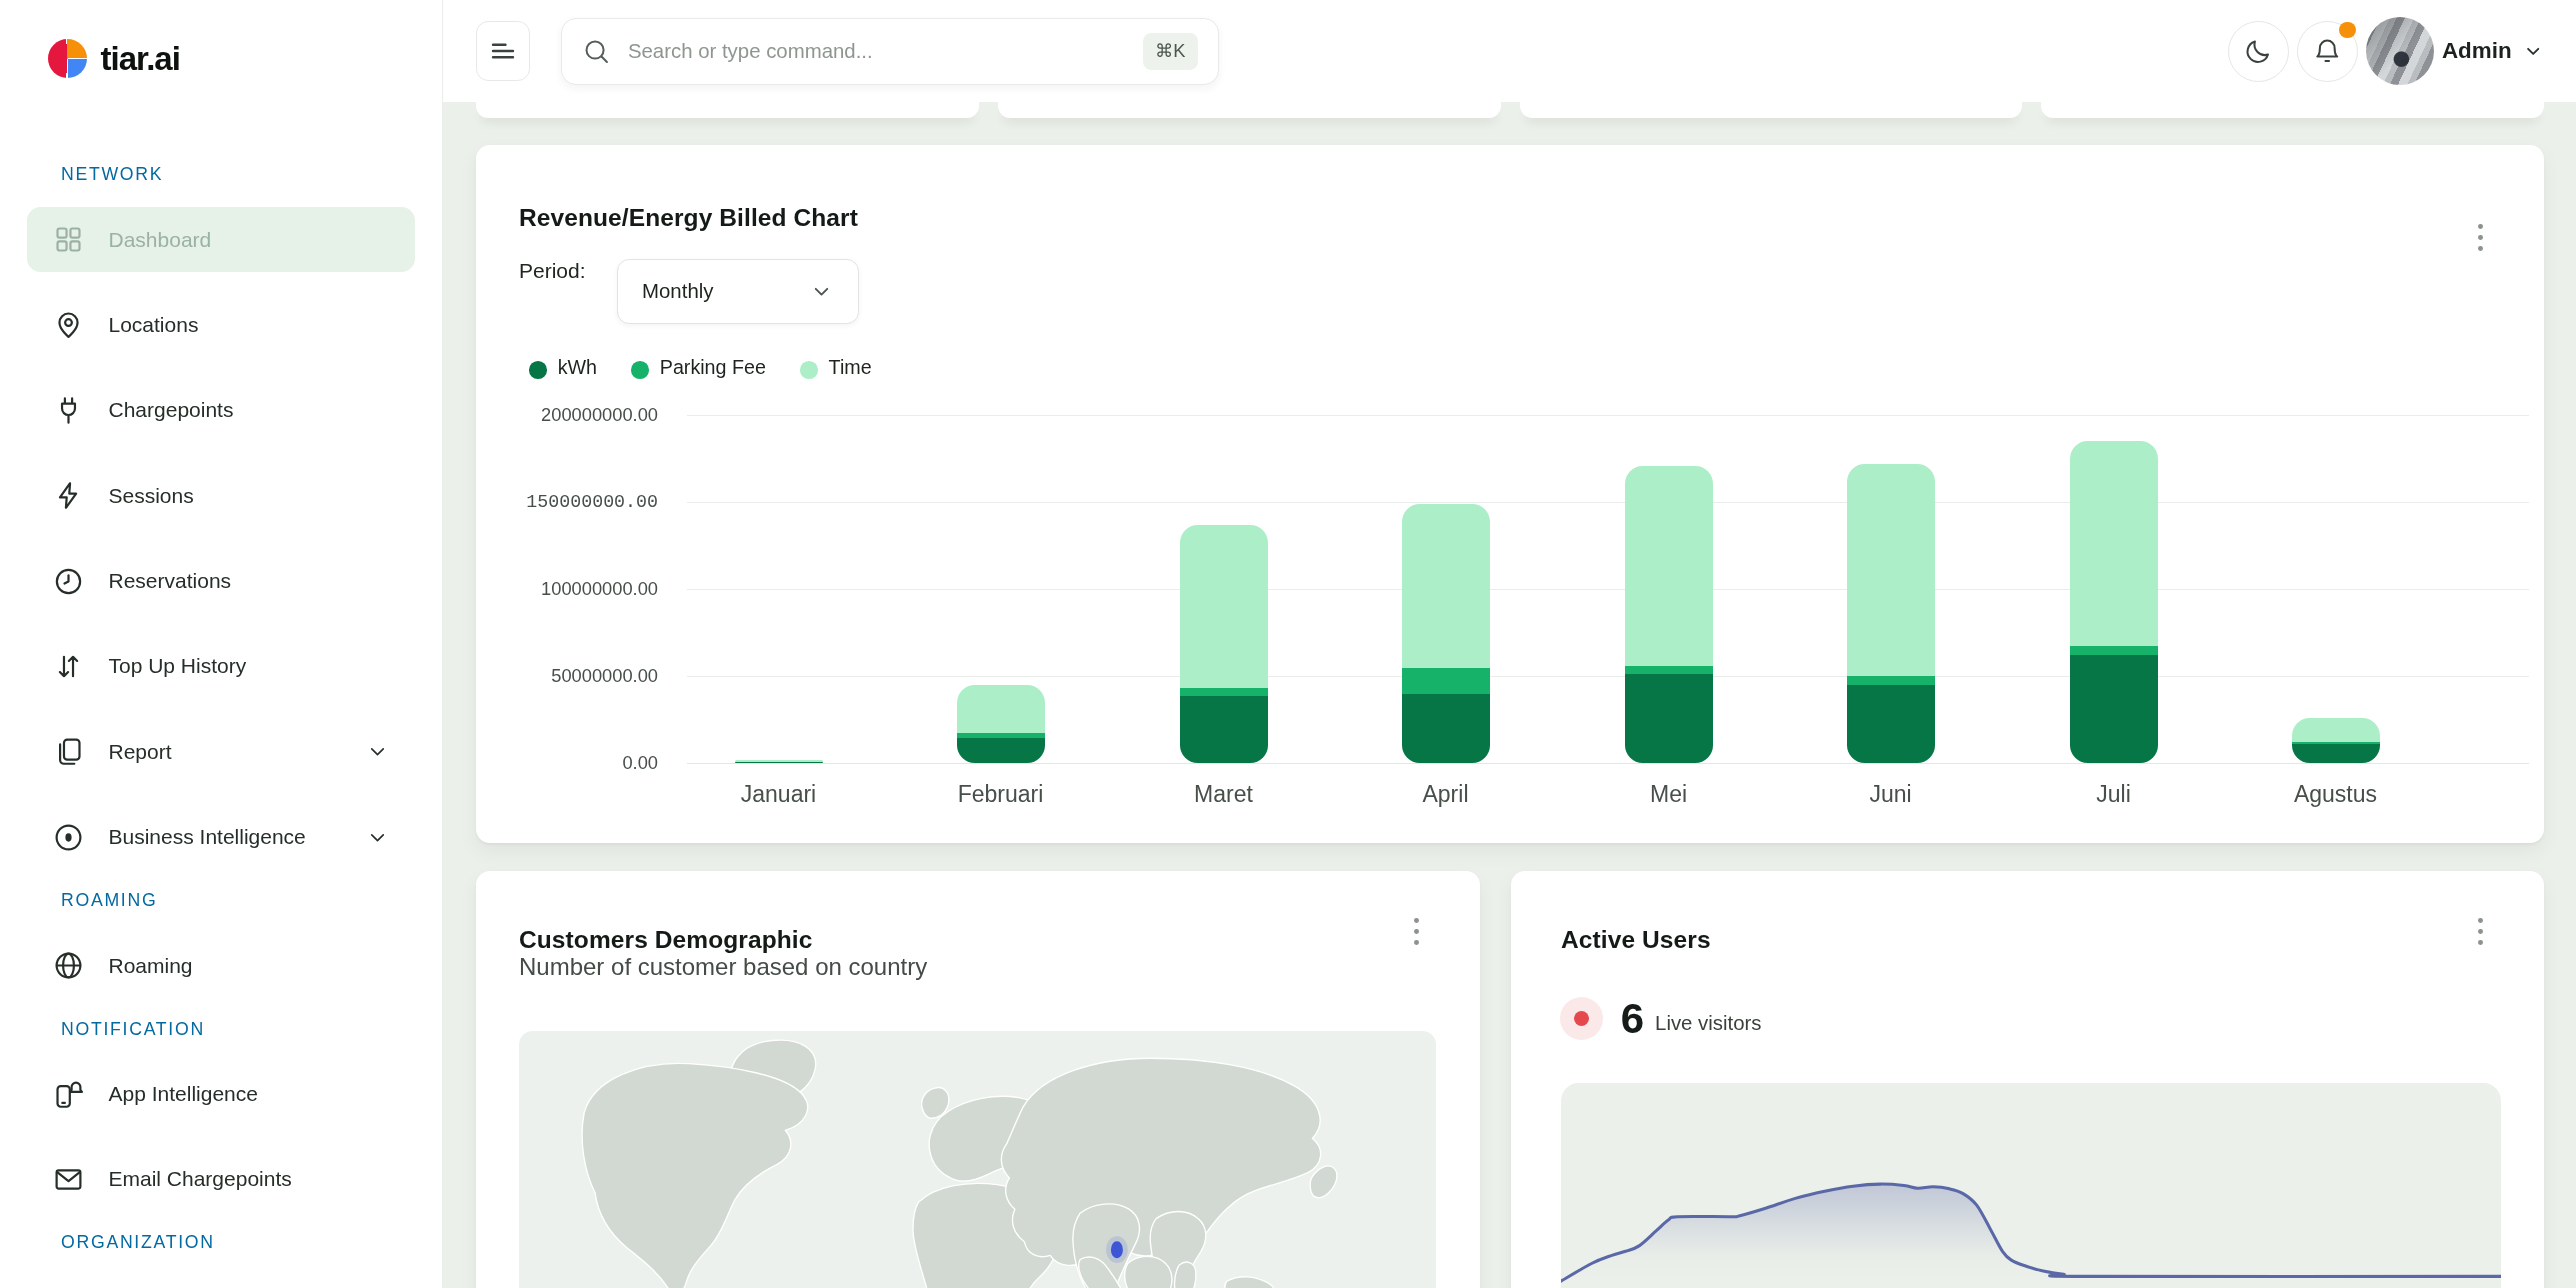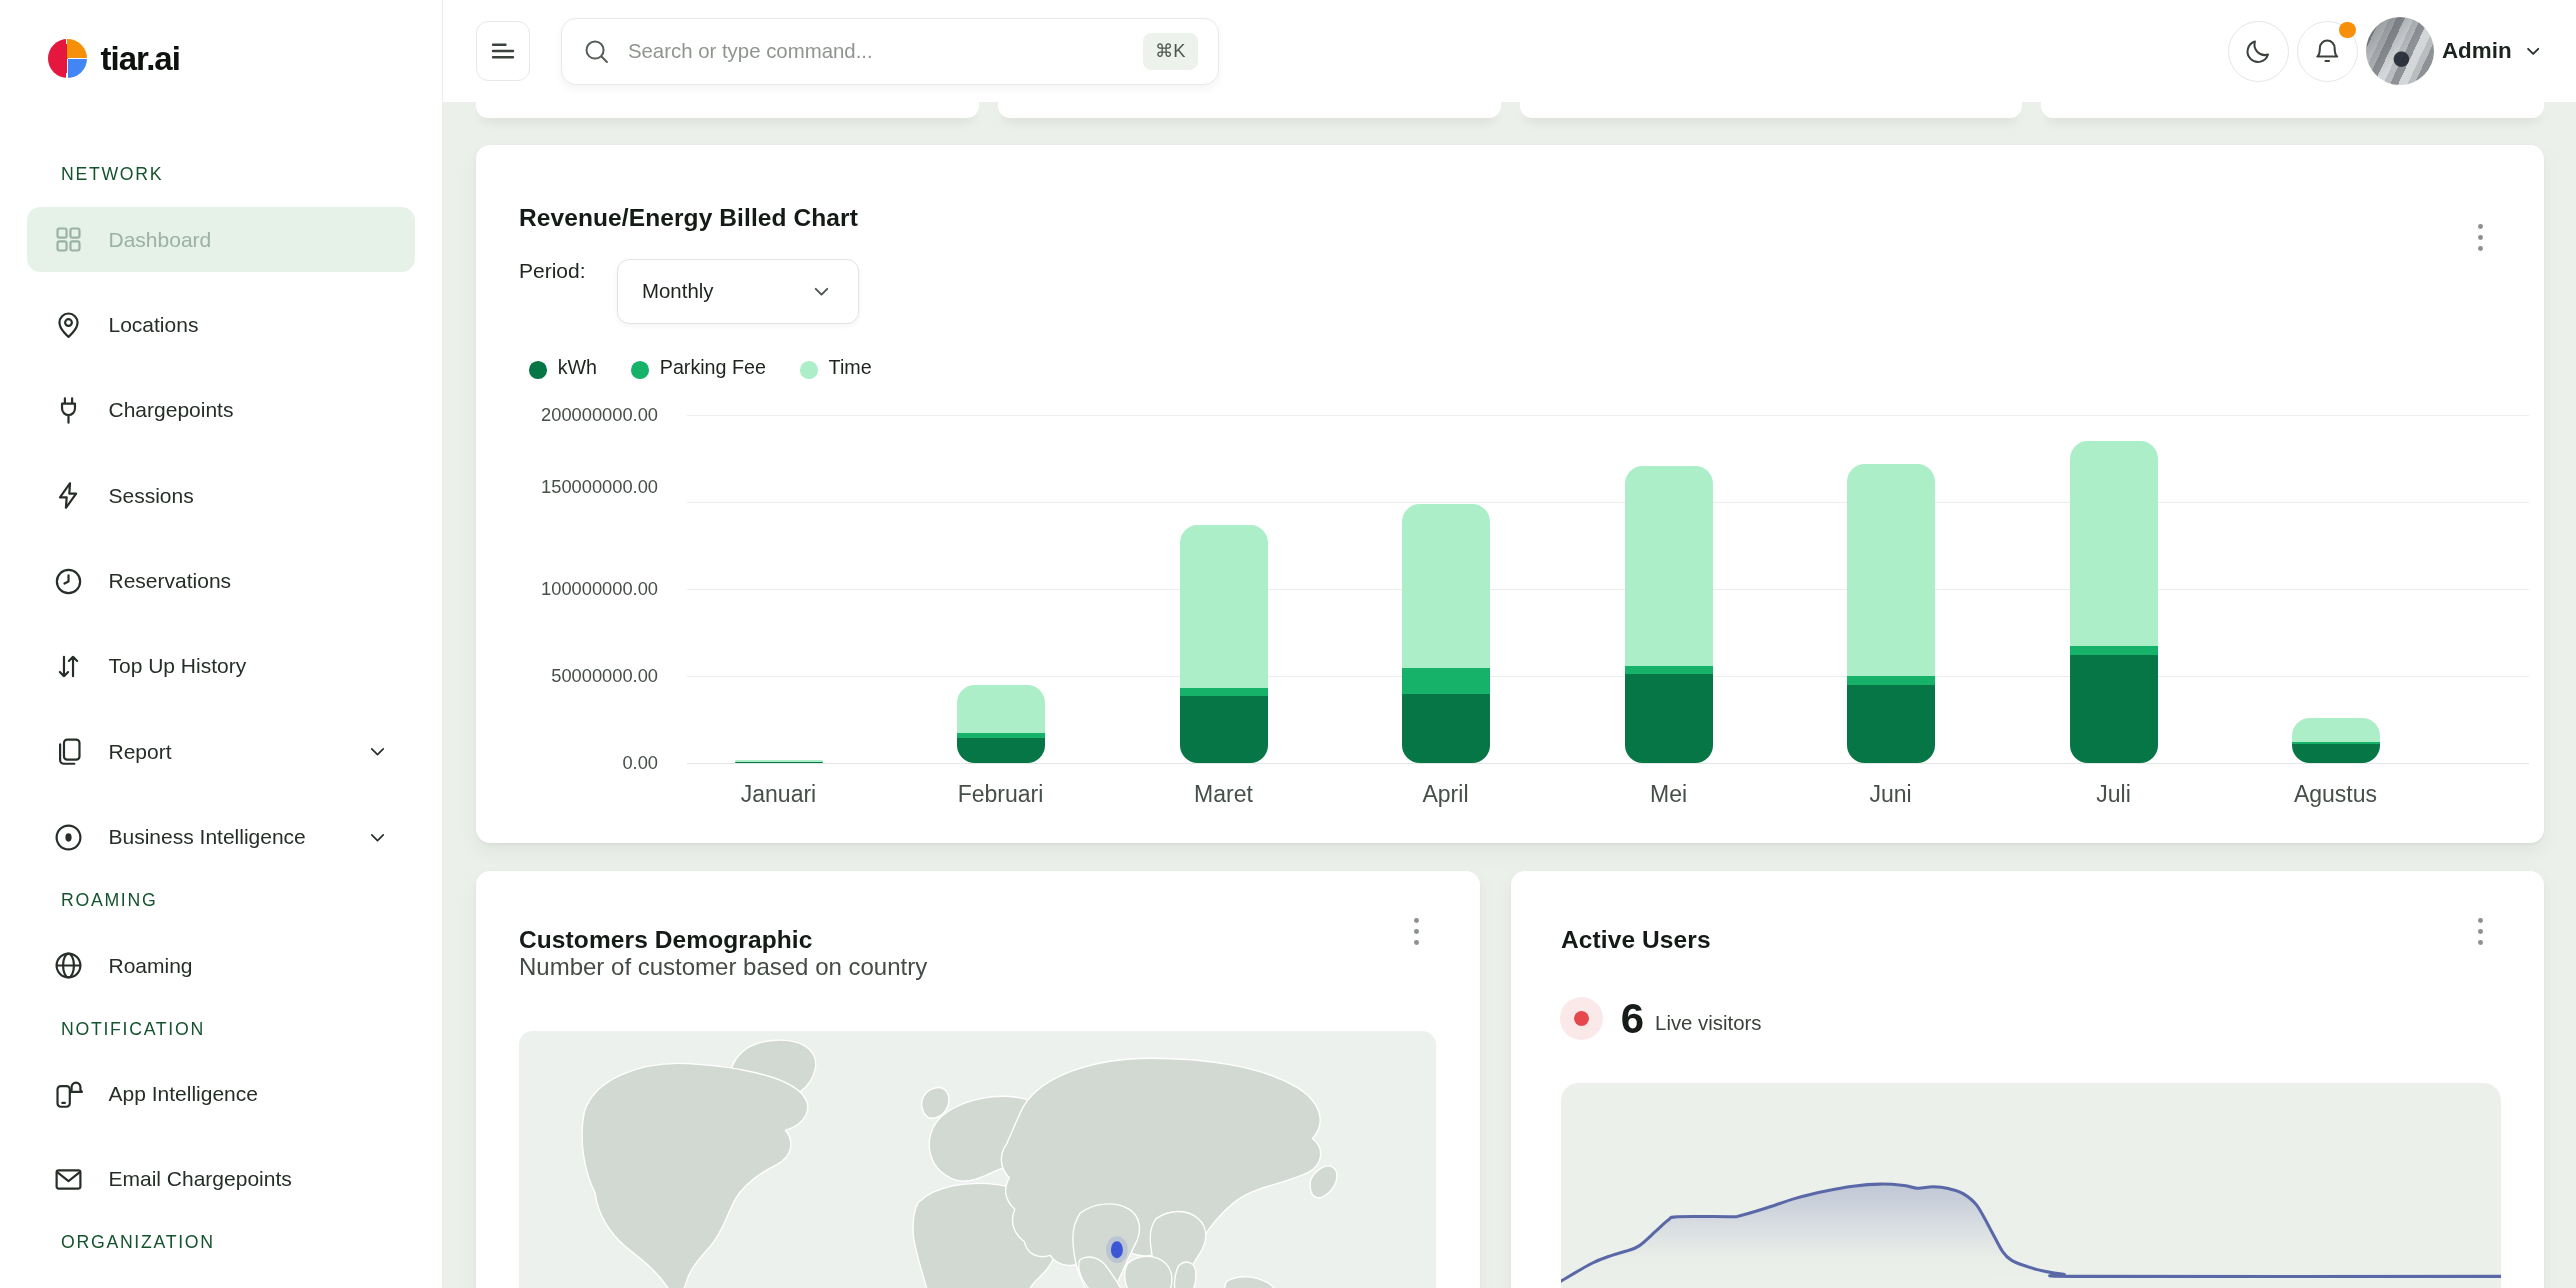--- a/index.html
+++ b/index.html
@@ -8,21 +8,21 @@
     font-family:"Liberation Sans", sans-serif;color:#1c231e;position:relative;
   }
   svg{display:block}
   
   .sidebar{position:absolute;left:0;top:0;width:443px;height:1288px;background:#fff;
     border-right:1.4px solid #eaeeea;box-sizing:border-box;overflow:hidden;z-index:5}
   .logo-row{display:flex;align-items:center;gap:13.6px;margin:39px 0 0 48px}
   .logo-pie{width:39px;height:39px;border-radius:50%;
     background:conic-gradient(#f79009 0 88deg,#fff 88deg 93deg,#4285f4 93deg 178deg,#fff 178deg 184deg,#e5173f 184deg 356deg,#fff 356deg);}
   .logo-text{font-size:33px;font-weight:800;letter-spacing:-1px;color:#0d120e}
-  .section-label{margin:19px 0 22px 34px;font-size:17.7px;letter-spacing:1.7px;color:#14532d;font-weight:500}
+  .section-label{margin:19px 0 22px 34px;font-size:17.7px;letter-spacing:1.7px;color:#0369a1;font-weight:500}
   .section-label.first{margin-top:86px}
   .nav{padding:0 27px}
   .nav-item{display:flex;align-items:center;height:65px;margin-bottom:20.4px;border-radius:13.6px;
     padding:0 26px;gap:24.5px;font-size:21px;font-weight:500;color:#262e28;cursor:pointer;box-sizing:border-box}
   .nav-item svg{width:31px;height:31px;flex:none}
   .nav-item.active{background:#e6f1e8;color:#9bb2a3}
   .nav-item .chev{margin-left:auto}
   .nav-item .chev svg{width:23px;height:23px}
   
   .topbar{position:absolute;left:443px;top:0;width:2133px;height:102px;background:#fff;
@@ -303,21 +303,21 @@
         </span>
         <span class="legend-item">
           <span class="dot" style="background:#aceec7"></span>
           <span>Time</span>
         </span>
       </div>
     <div id="plot">
         <div class="gridline" style="top: 270px;"></div>
         <div class="ytick" style="top: 270px;">200000000.00</div>
         <div class="gridline" style="top: 357px;"></div>
-        <div class="ytick" style="top: 342px;">150000000.00</div>
+        <div class="ytick" style="top: 357px; font-family: Liberation Mono, monospace;">150000000.00</div>
         <div class="gridline" style="top: 444px;"></div>
         <div class="ytick" style="top: 444px;">100000000.00</div>
         <div class="gridline" style="top: 531px;"></div>
         <div class="ytick" style="top: 531px;">50000000.00</div>
         <div class="gridline zero" style="top: 618px;"></div>
         <div class="ytick" style="top: 618px;">0.00</div>
         <div class="bar" style="left: 259px; height: 3px;">
           <div style="height: 1.6px; background: rgb(172, 238, 199);"></div>
           <div style="height: 0.3px; background: rgb(23, 178, 106);"></div>
           <div style="height: 1px; background: rgb(6, 118, 71);"></div>

